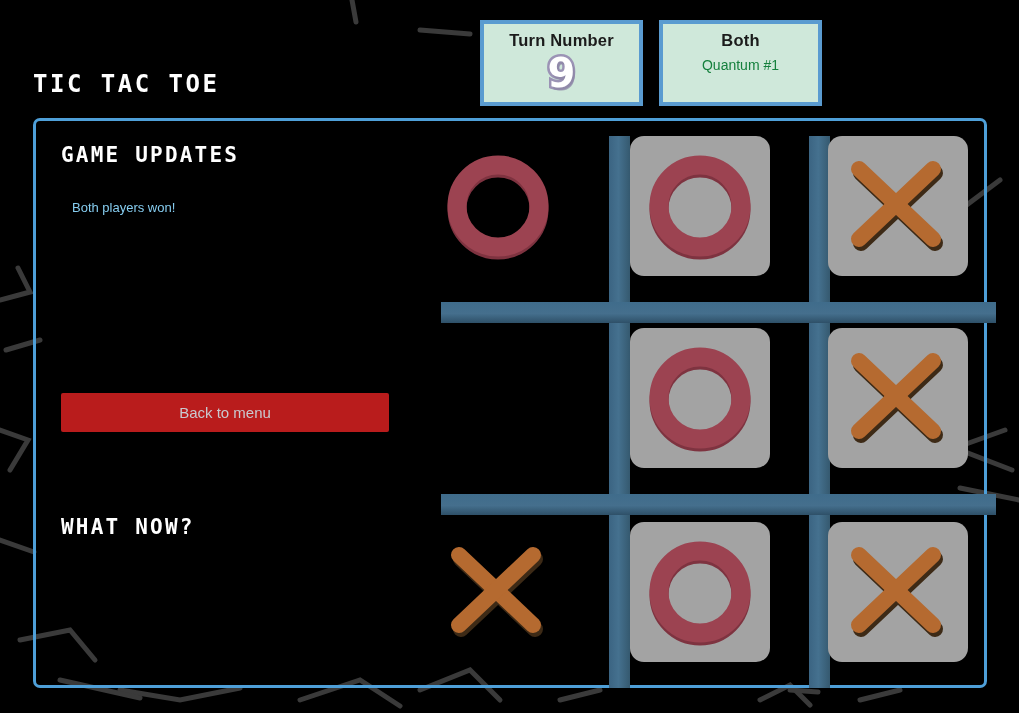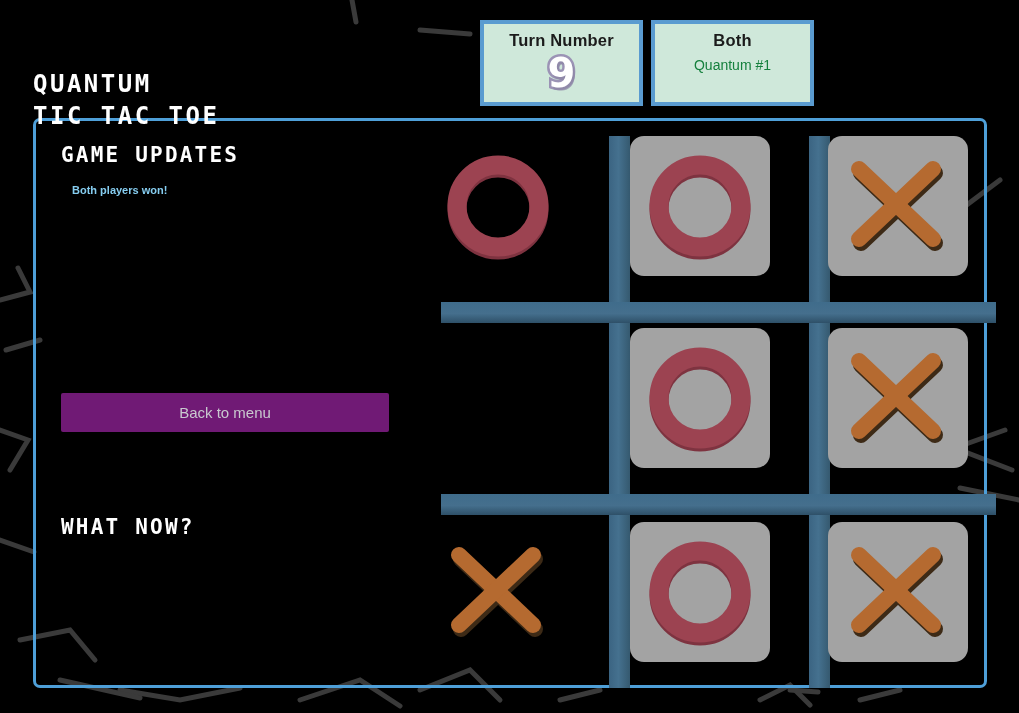--- a/index.html
+++ b/index.html
@@ -37,21 +37,21 @@
     white-space: pre-line;
   }
   #app-title .line2 { display: block; }
 
   
   #header-panels {
     position: absolute;
     top: 20px;
     left: 480px;
     display: flex;
-    gap: 8px;
+    gap: 16px;
     z-index: 3;
     border-radius: 6px;
   }
   .status-panel {
     width: 163px;
     height: 86px;
     background: #cfe8da;
     border: 4px solid #5a9bd0;
     display: flex;
     flex-direction: column;
@@ -116,33 +116,33 @@
   .section-heading {
     color: #ffffff;
     font-family: "DejaVu Sans Mono", monospace;
     font-size: 21px;
     font-weight: bold;
     letter-spacing: 2.2px;
     white-space: nowrap;
   }
   .section-body {
     color: #86cdf0;
-    font-size: 11px;
-    font-weight: bold;
+    font-size: 13px;
+    font-weight: normal;
     line-height: 23px;
-    margin-top: 12px;
+    margin-top: 29px;
     padding-left: 11px;
   }
   #back-to-menu-button {
     position: absolute;
     left: 0px;
     top: 250px;
     width: 328px;
     height: 39px;
-    background: #701a75;
+    background: #b91c1c;
     border: none;
     border-radius: 2px;
     color: #c9c9cf;
     font-family: "Liberation Sans", sans-serif;
     font-size: 15px;
     cursor: pointer;
     display: flex;
     align-items: center;
     justify-content: center;
   }
@@ -205,21 +205,20 @@
     <path d="M420 690 L470 670 L500 700"></path>
     <path d="M560 700 L600 690"></path>
     <path d="M760 700 L790 685 L810 705"></path>
     <path d="M790 690 L818 692"></path>
     <path d="M860 700 L900 690"></path>
     <path d="M60 680 L140 698"></path>
   </g>
 </svg>
 
 <div id="app-title">
-  <span>QUANTUM</span>
   <span class="line2">TIC TAC TOE</span>
 </div>
 
 <div id="header-panels">
 
   <div class="status-panel">
     <div class="panel-title">Turn Number</div>
     <div class="panel-body">
       <span class="turn-digit">9</span>
     </div>

